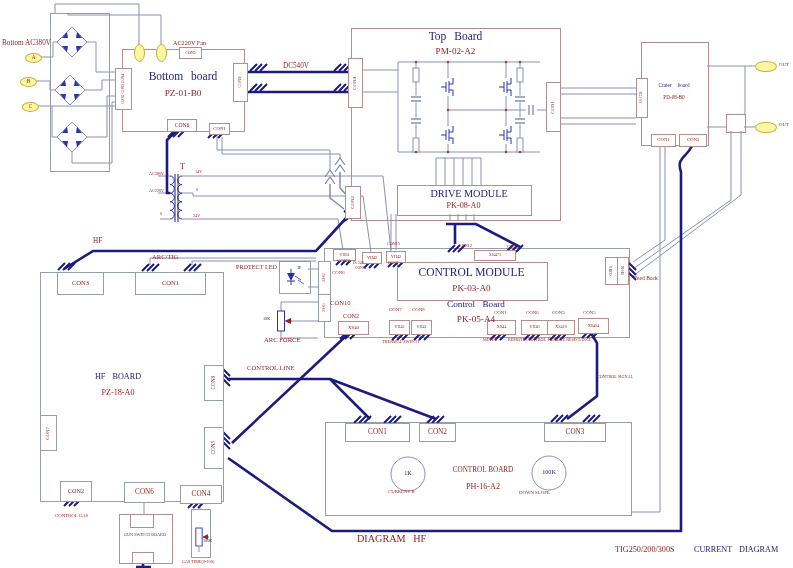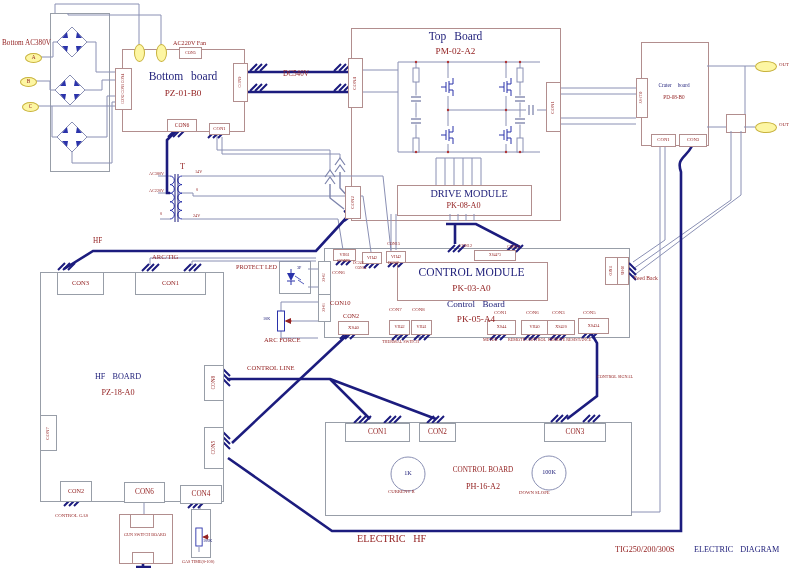--- a/index.html
+++ b/index.html
@@ -339,21 +339,21 @@
       <span>CON2</span>
     </div>
   <div class="con f7 g" style="left:544px;top:423px;width:60px;height:17px">
       <span>CON3</span>
     </div>
 
   <div class="con" style="left:130px;top:514px;width:22px;height:12px"></div>
   <div class="con" style="left:132px;top:552px;width:20px;height:10px"></div>
 
   <div class="lbl red f7" style="left:2px;top:40px">Bottom AC380V</div>
-  <div class="lbl red f7" style="left:283px;top:71px">DC540V</div>
+  <div class="lbl red f7" style="left:283px;top:63px">DC540V</div>
   <div class="lbl red f6" style="left:173px;top:40px">AC220V Fan</div>
 
   <div class="lbl blue f11 ctr ws" style="left:138px;top:71px;width:90px">Bottom board</div>
   <div class="lbl red f9 ctr" style="left:138px;top:89px;width:90px">PZ-01-B0</div>
   <div class="lbl blue f11 ctr ws" style="left:408px;top:31px;width:95px">Top Board</div>
   <div class="lbl red f9 ctr" style="left:408px;top:47px;width:95px">PM-02-A2</div>
   <div class="lbl blue f10 ctr" style="left:397px;top:189px;width:144px">DRIVE MODULE</div>
   <div class="lbl red f8 ctr" style="left:397px;top:202px;width:133px">PK-08-A0</div>
   <div class="lbl blue f5 ctr ws" style="left:642px;top:83px;width:64px">Crater board</div>
   <div class="lbl red f5 ctr" style="left:642px;top:95px;width:64px">PD-08-B0</div>
@@ -407,18 +407,18 @@
   <div class="lbl red f55" style="left:634px;top:276px">Feed Back</div>
   <div class="lbl red f4" style="left:597px;top:375px">CONTROL SIGNAL</div>
 
   <div class="lbl red f7 ctr" style="left:425px;top:467px;width:116px">CONTROL BOARD</div>
   <div class="lbl red f8 ctr" style="left:425px;top:483px;width:116px">PH-16-A2</div>
   <div class="lbl blue f6 ctr" style="left:399px;top:470px;width:18px">1K</div>
   <div class="lbl blue f6 ctr" style="left:540px;top:469px;width:18px">100K</div>
   <div class="lbl red f45" style="left:388px;top:490px">CURRENT R</div>
   <div class="lbl red f45" style="left:519px;top:491px">DOWN SLOPE</div>
 
-  <div class="lbl red f10 ws" style="left:357px;top:534px">ELECTRIC HF</div>
+  <div class="lbl red f10 ws" style="left:357px;top:534px">DIAGRAM HF</div>
   <div class="lbl red f8" style="left:615px;top:546px">TIG250/200/300S</div>
-  <div class="lbl blue f8 ws" style="left:694px;top:546px">ELECTRIC DIAGRAM</div>
+  <div class="lbl blue f8 ws" style="left:694px;top:546px">CURRENT DIAGRAM</div>
   <div class="lbl red f45" style="left:779px;top:63px">OUT</div>
   <div class="lbl red f45" style="left:779px;top:123px">OUT</div>
 </div>
 
 </body></html>

